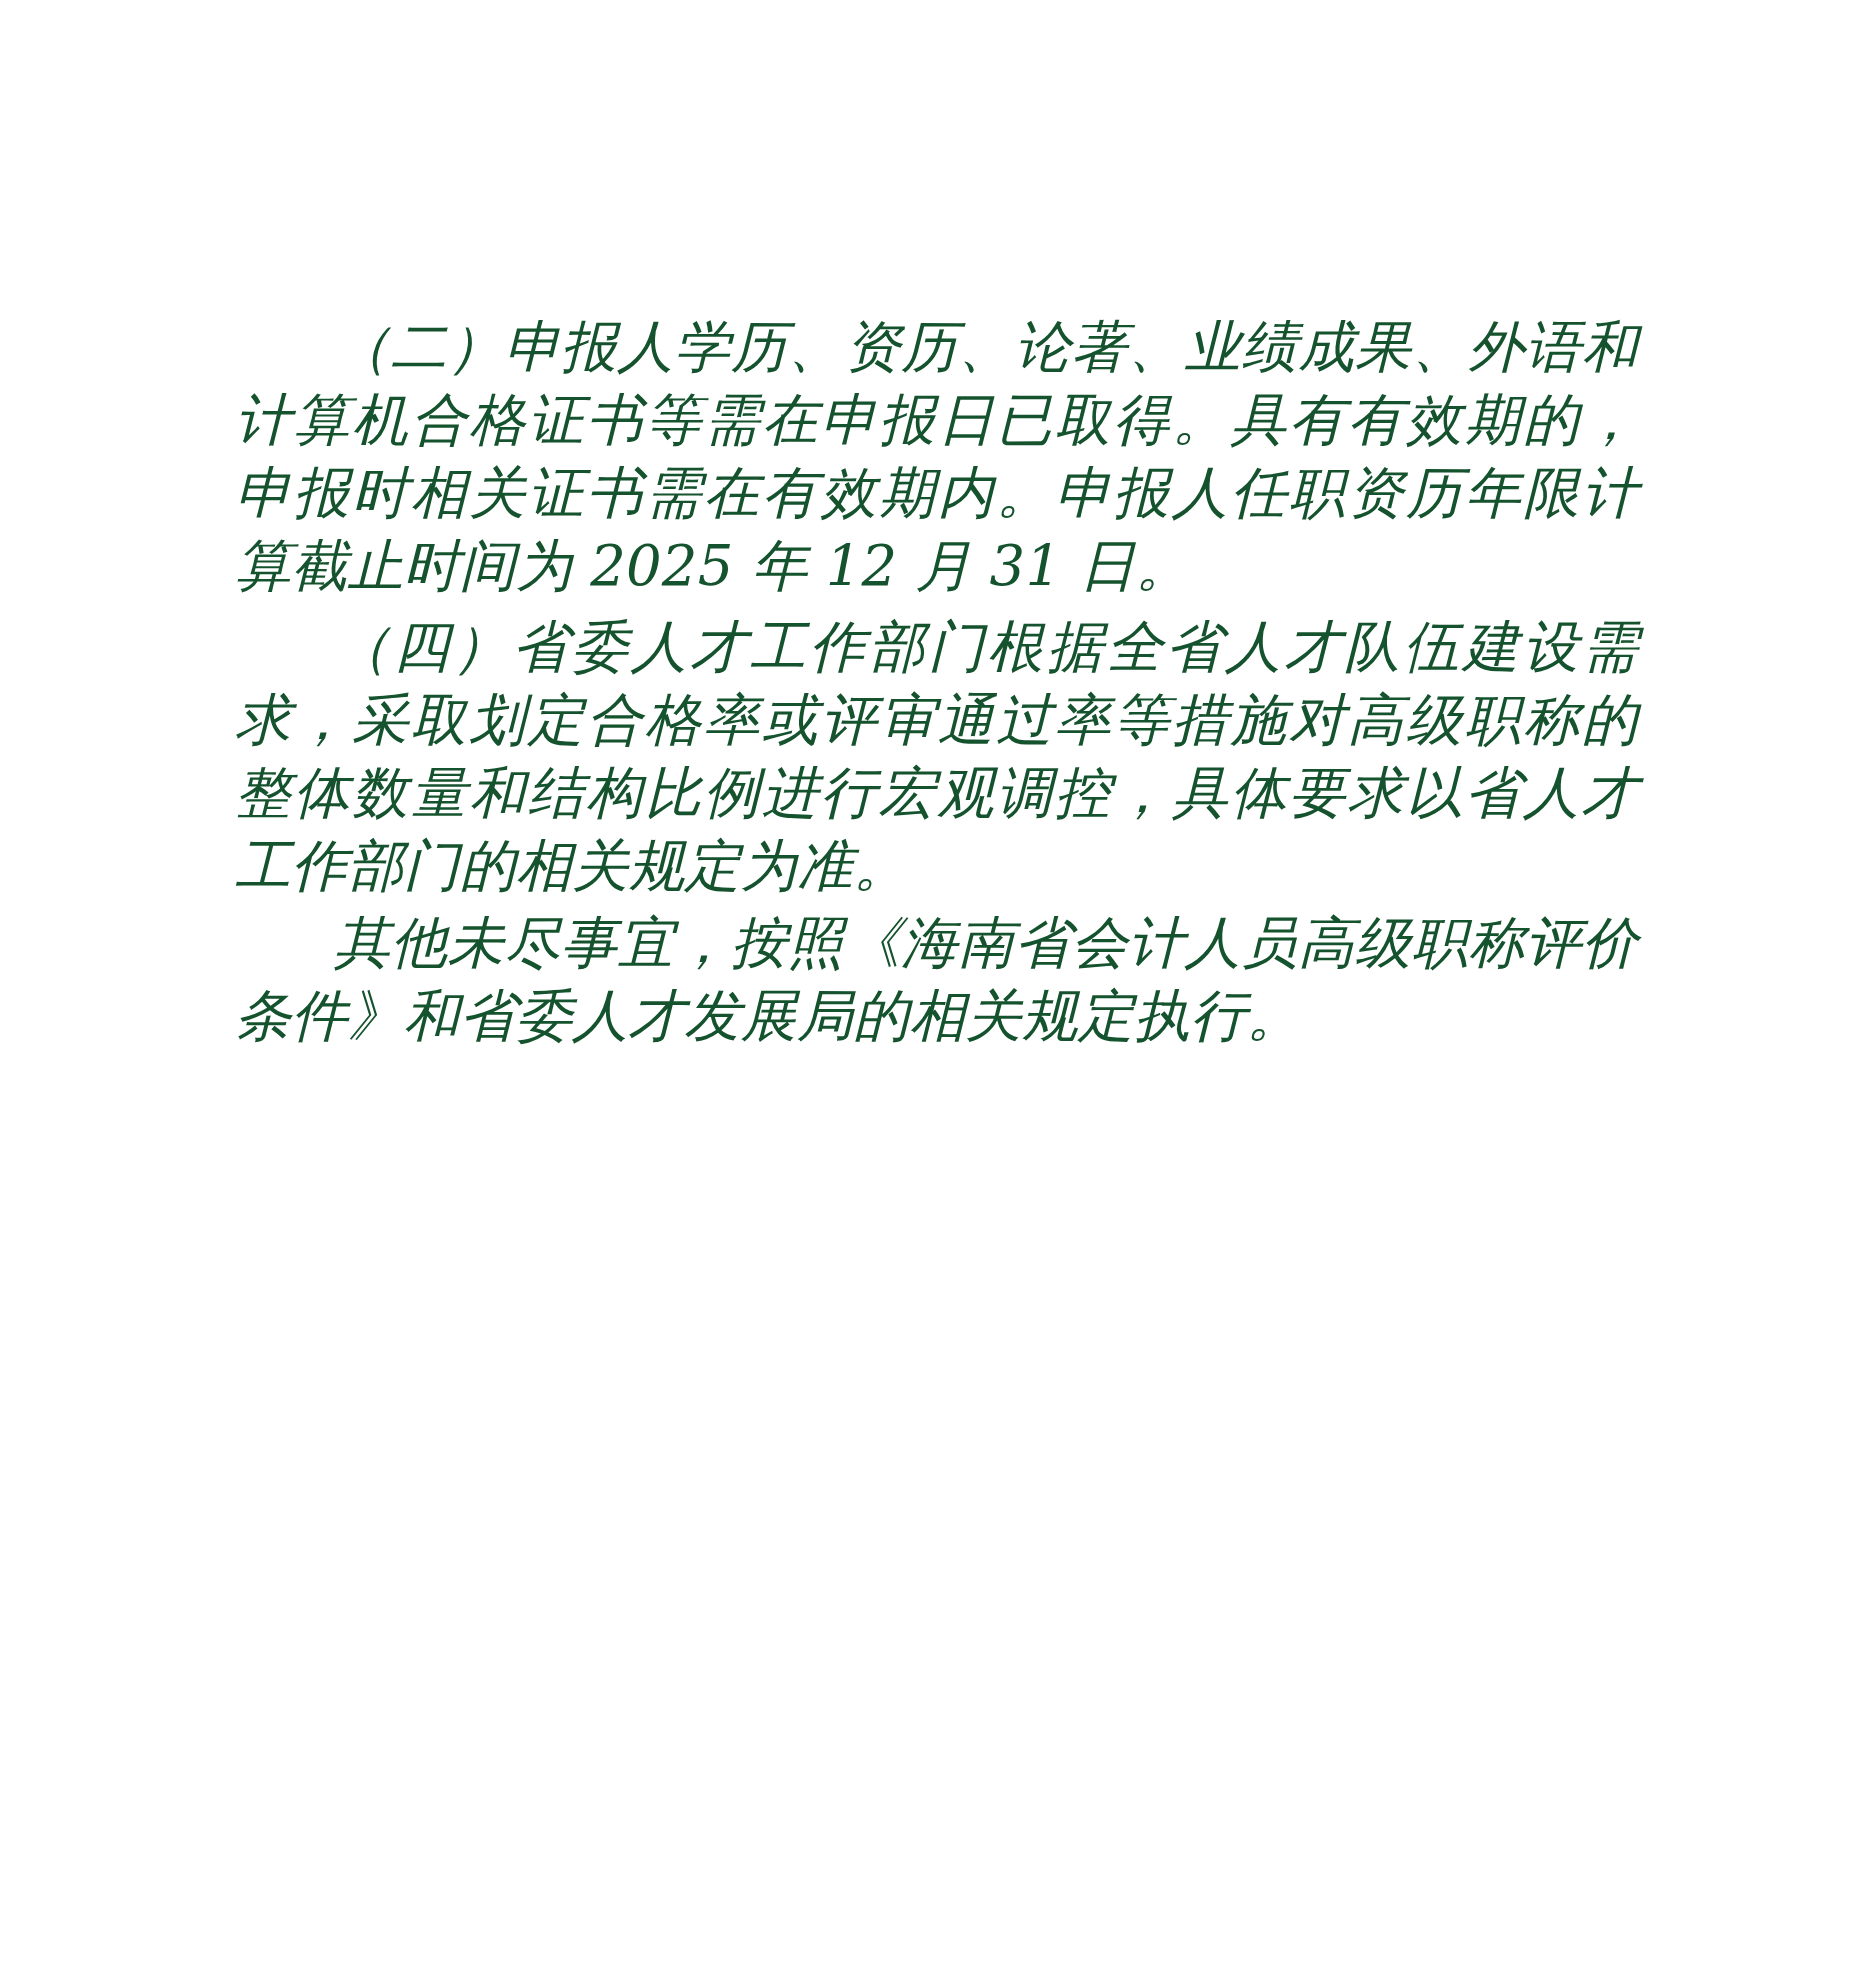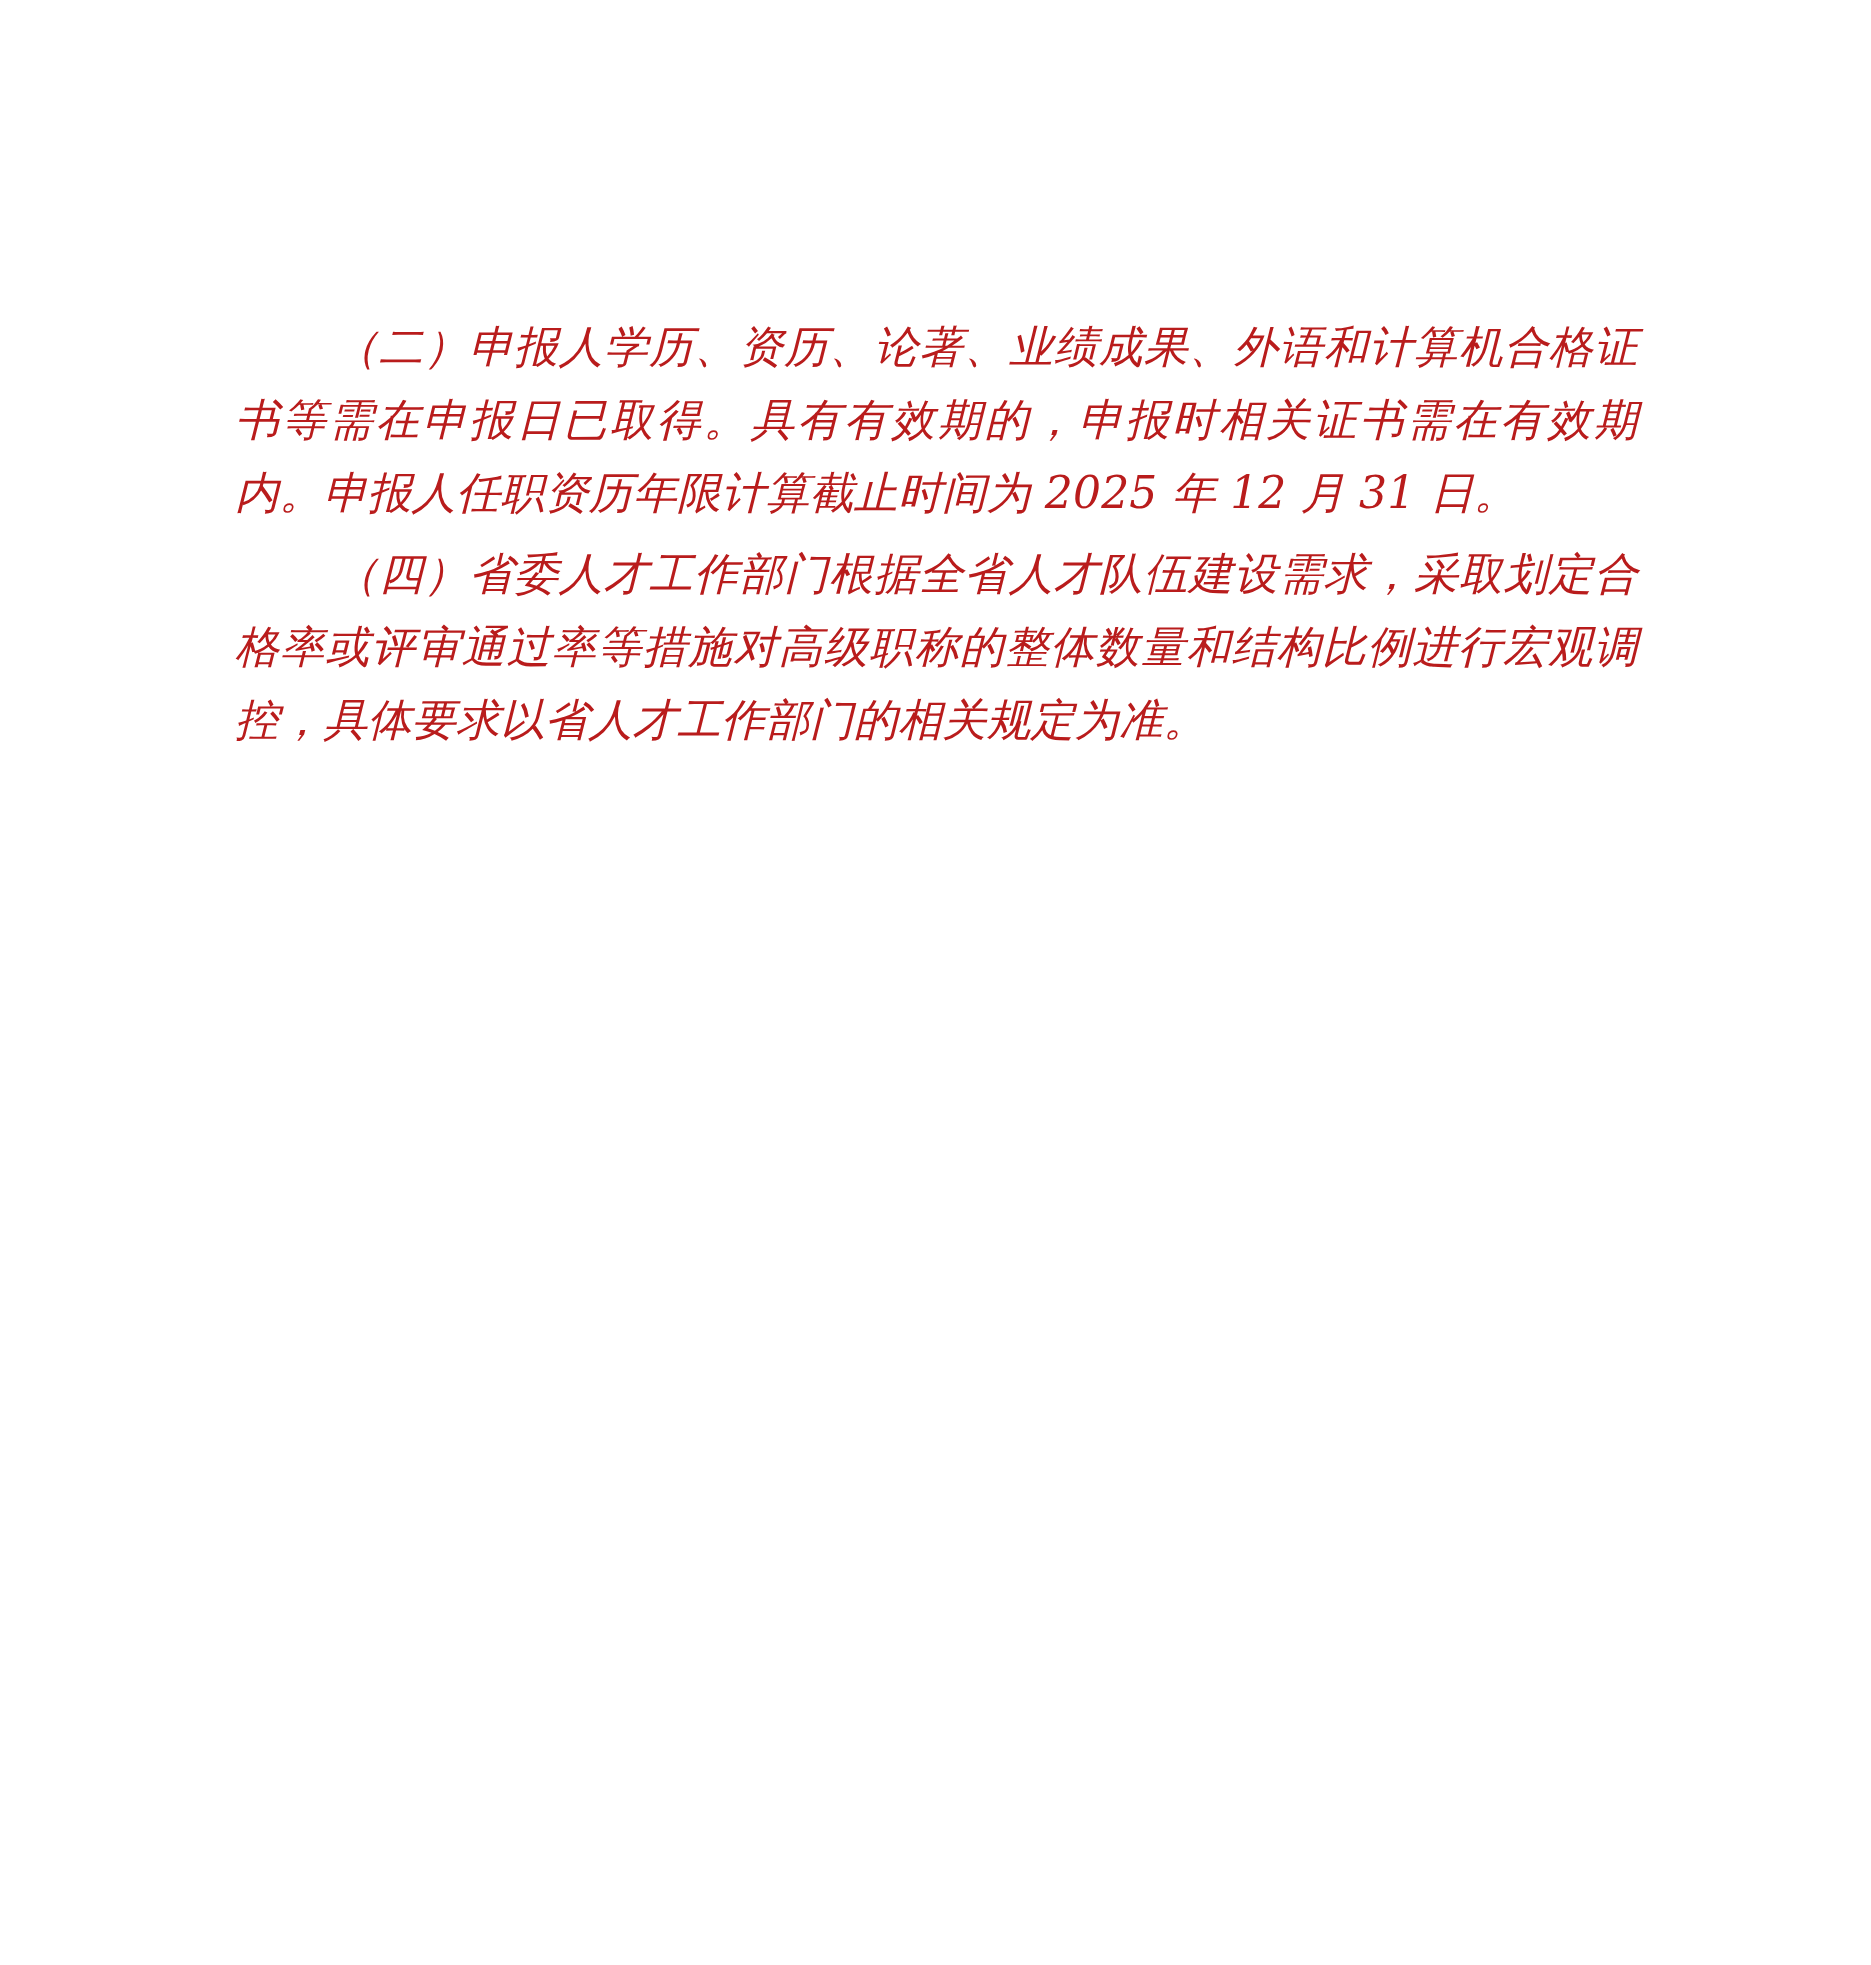--- a/index.html
+++ b/index.html
@@ -20,23 +20,23 @@
   
   .body-block {
     position: absolute;
     left: 235px;
     top: 310px;
     width: 1403px;
   }
 
   .para {
     font-family: "DejaVu Serif", "Liberation Serif", serif;
-    font-size: 44px;
+    font-size: 56px;
     line-height: 73px;
-    color: #b91c1c;
+    color: #14532d;
     text-align: justify;
     text-justify: inter-character;
     text-align-last: left;
     font-style: italic;
     letter-spacing: 0.2px;
     margin: 0 0 0 0;
     word-break: break-all;
     -webkit-font-smoothing: antialiased;
   }
 
@@ -56,17 +56,18 @@
 
     <div class="spacer-sm"></div>
 
 
     <div class="spacer-sm"></div>
 
     <p class="para indent">（四）省委人才工作部门根据全省人才队伍建设需求，采取划定合格率或评审通过率等措施对高级职称的整体数量和结构比例进行宏观调控，具体要求以省人才工作部门的相关规定为准。</p>
 
     <div class="spacer-sm"></div>
 
+    <p class="para indent">其他未尽事宜，按照《海南省会计人员高级职称评价条件》和省委人才发展局的相关规定执行。</p>
 
   </div>
 
 </div>
 
 
 </body></html>

